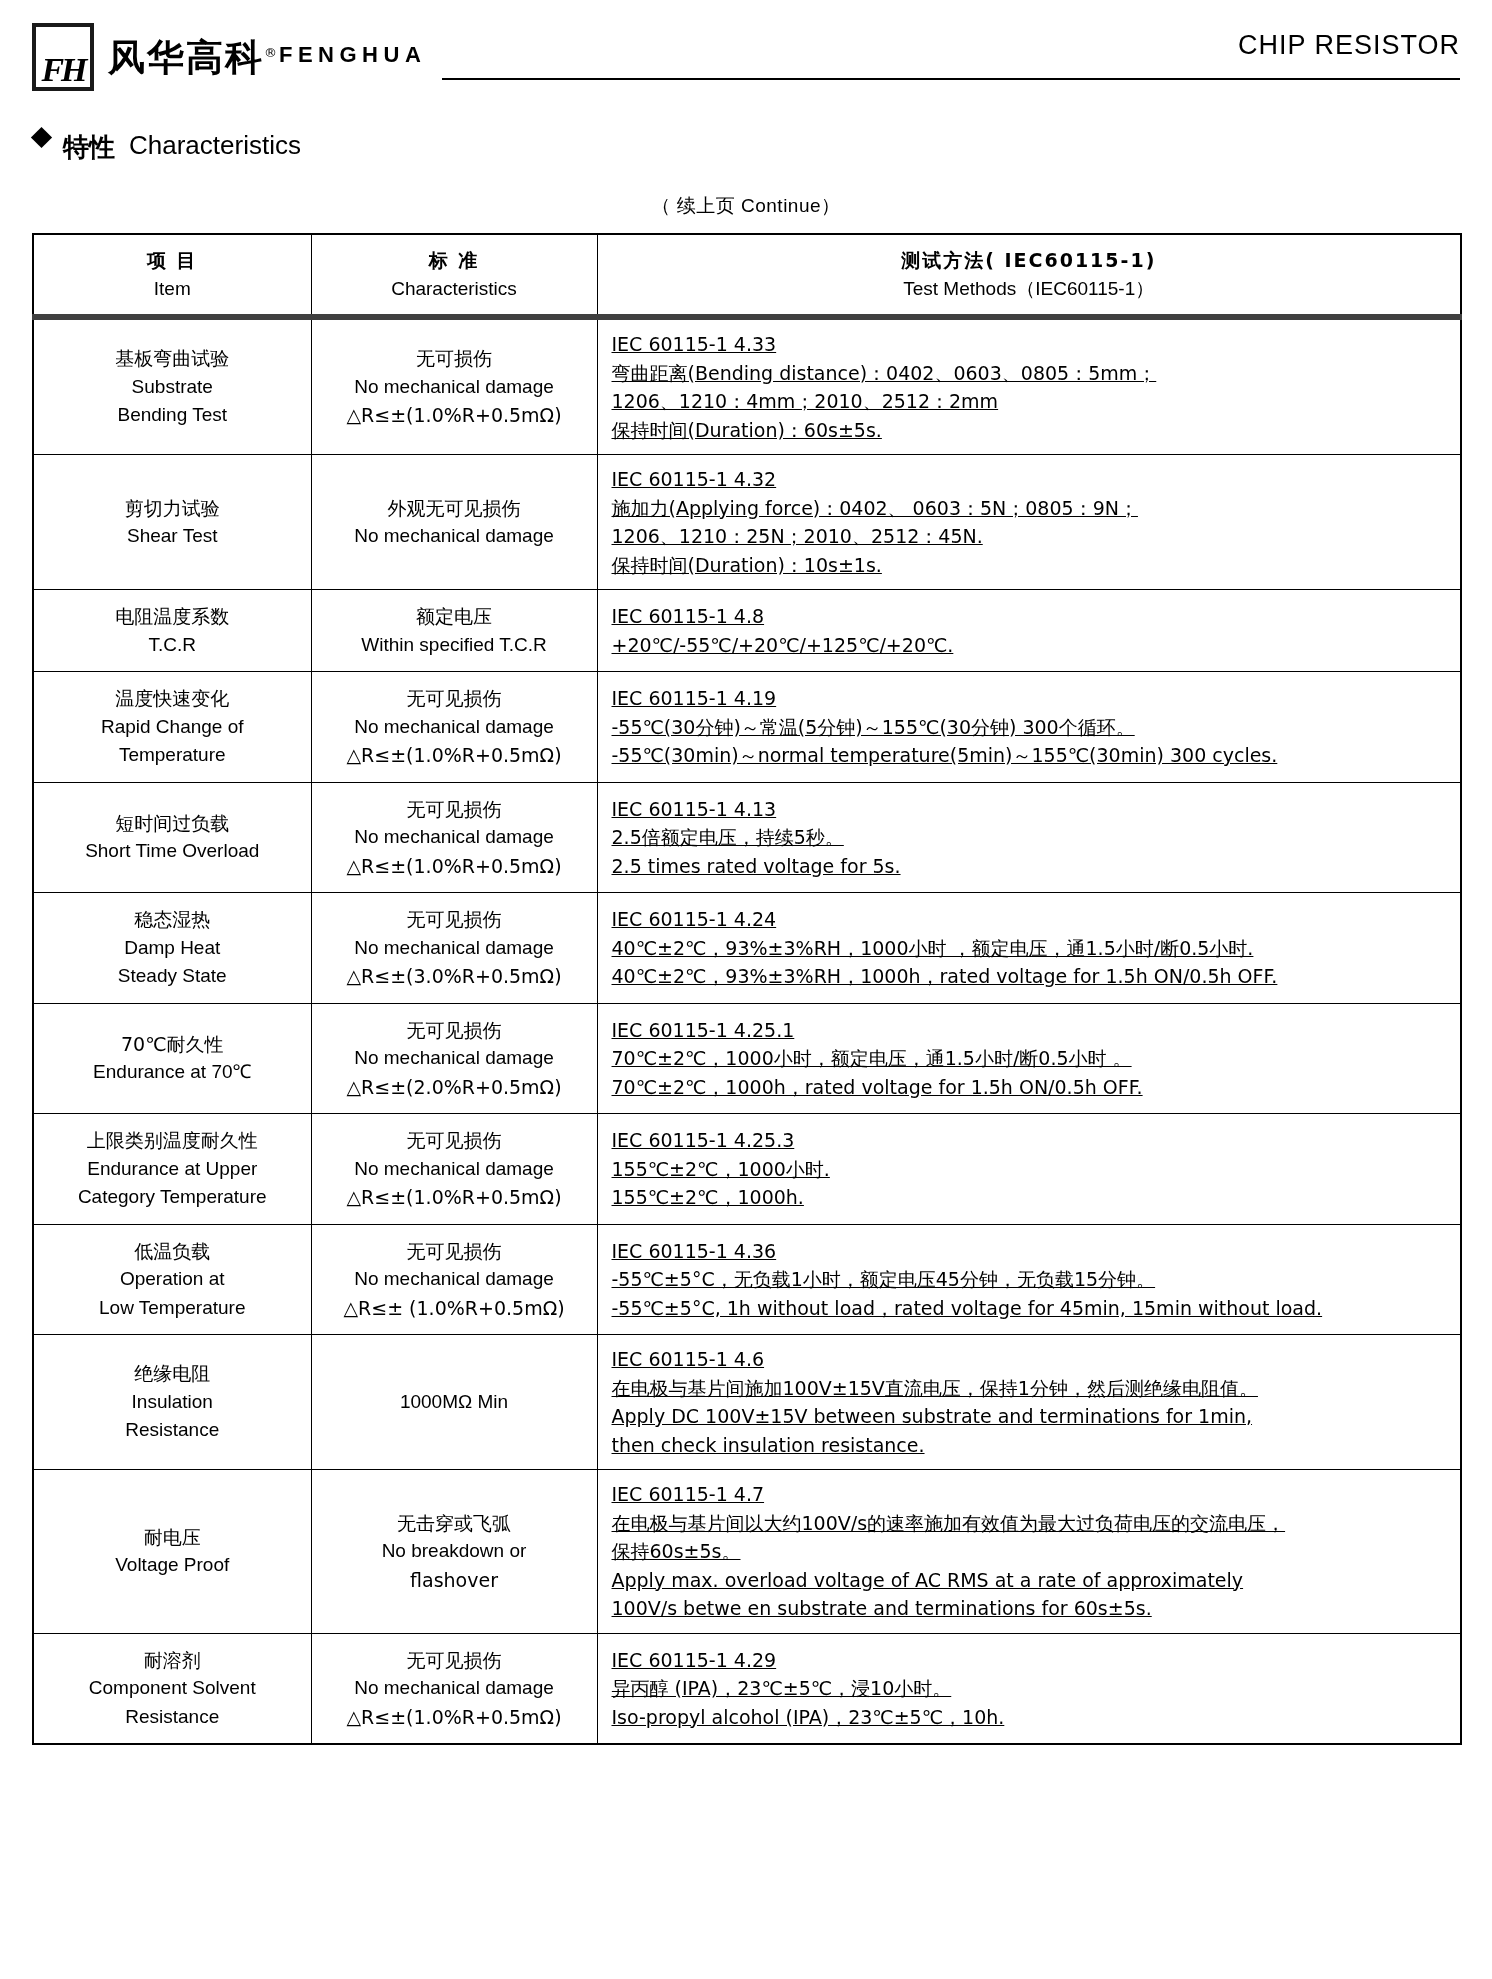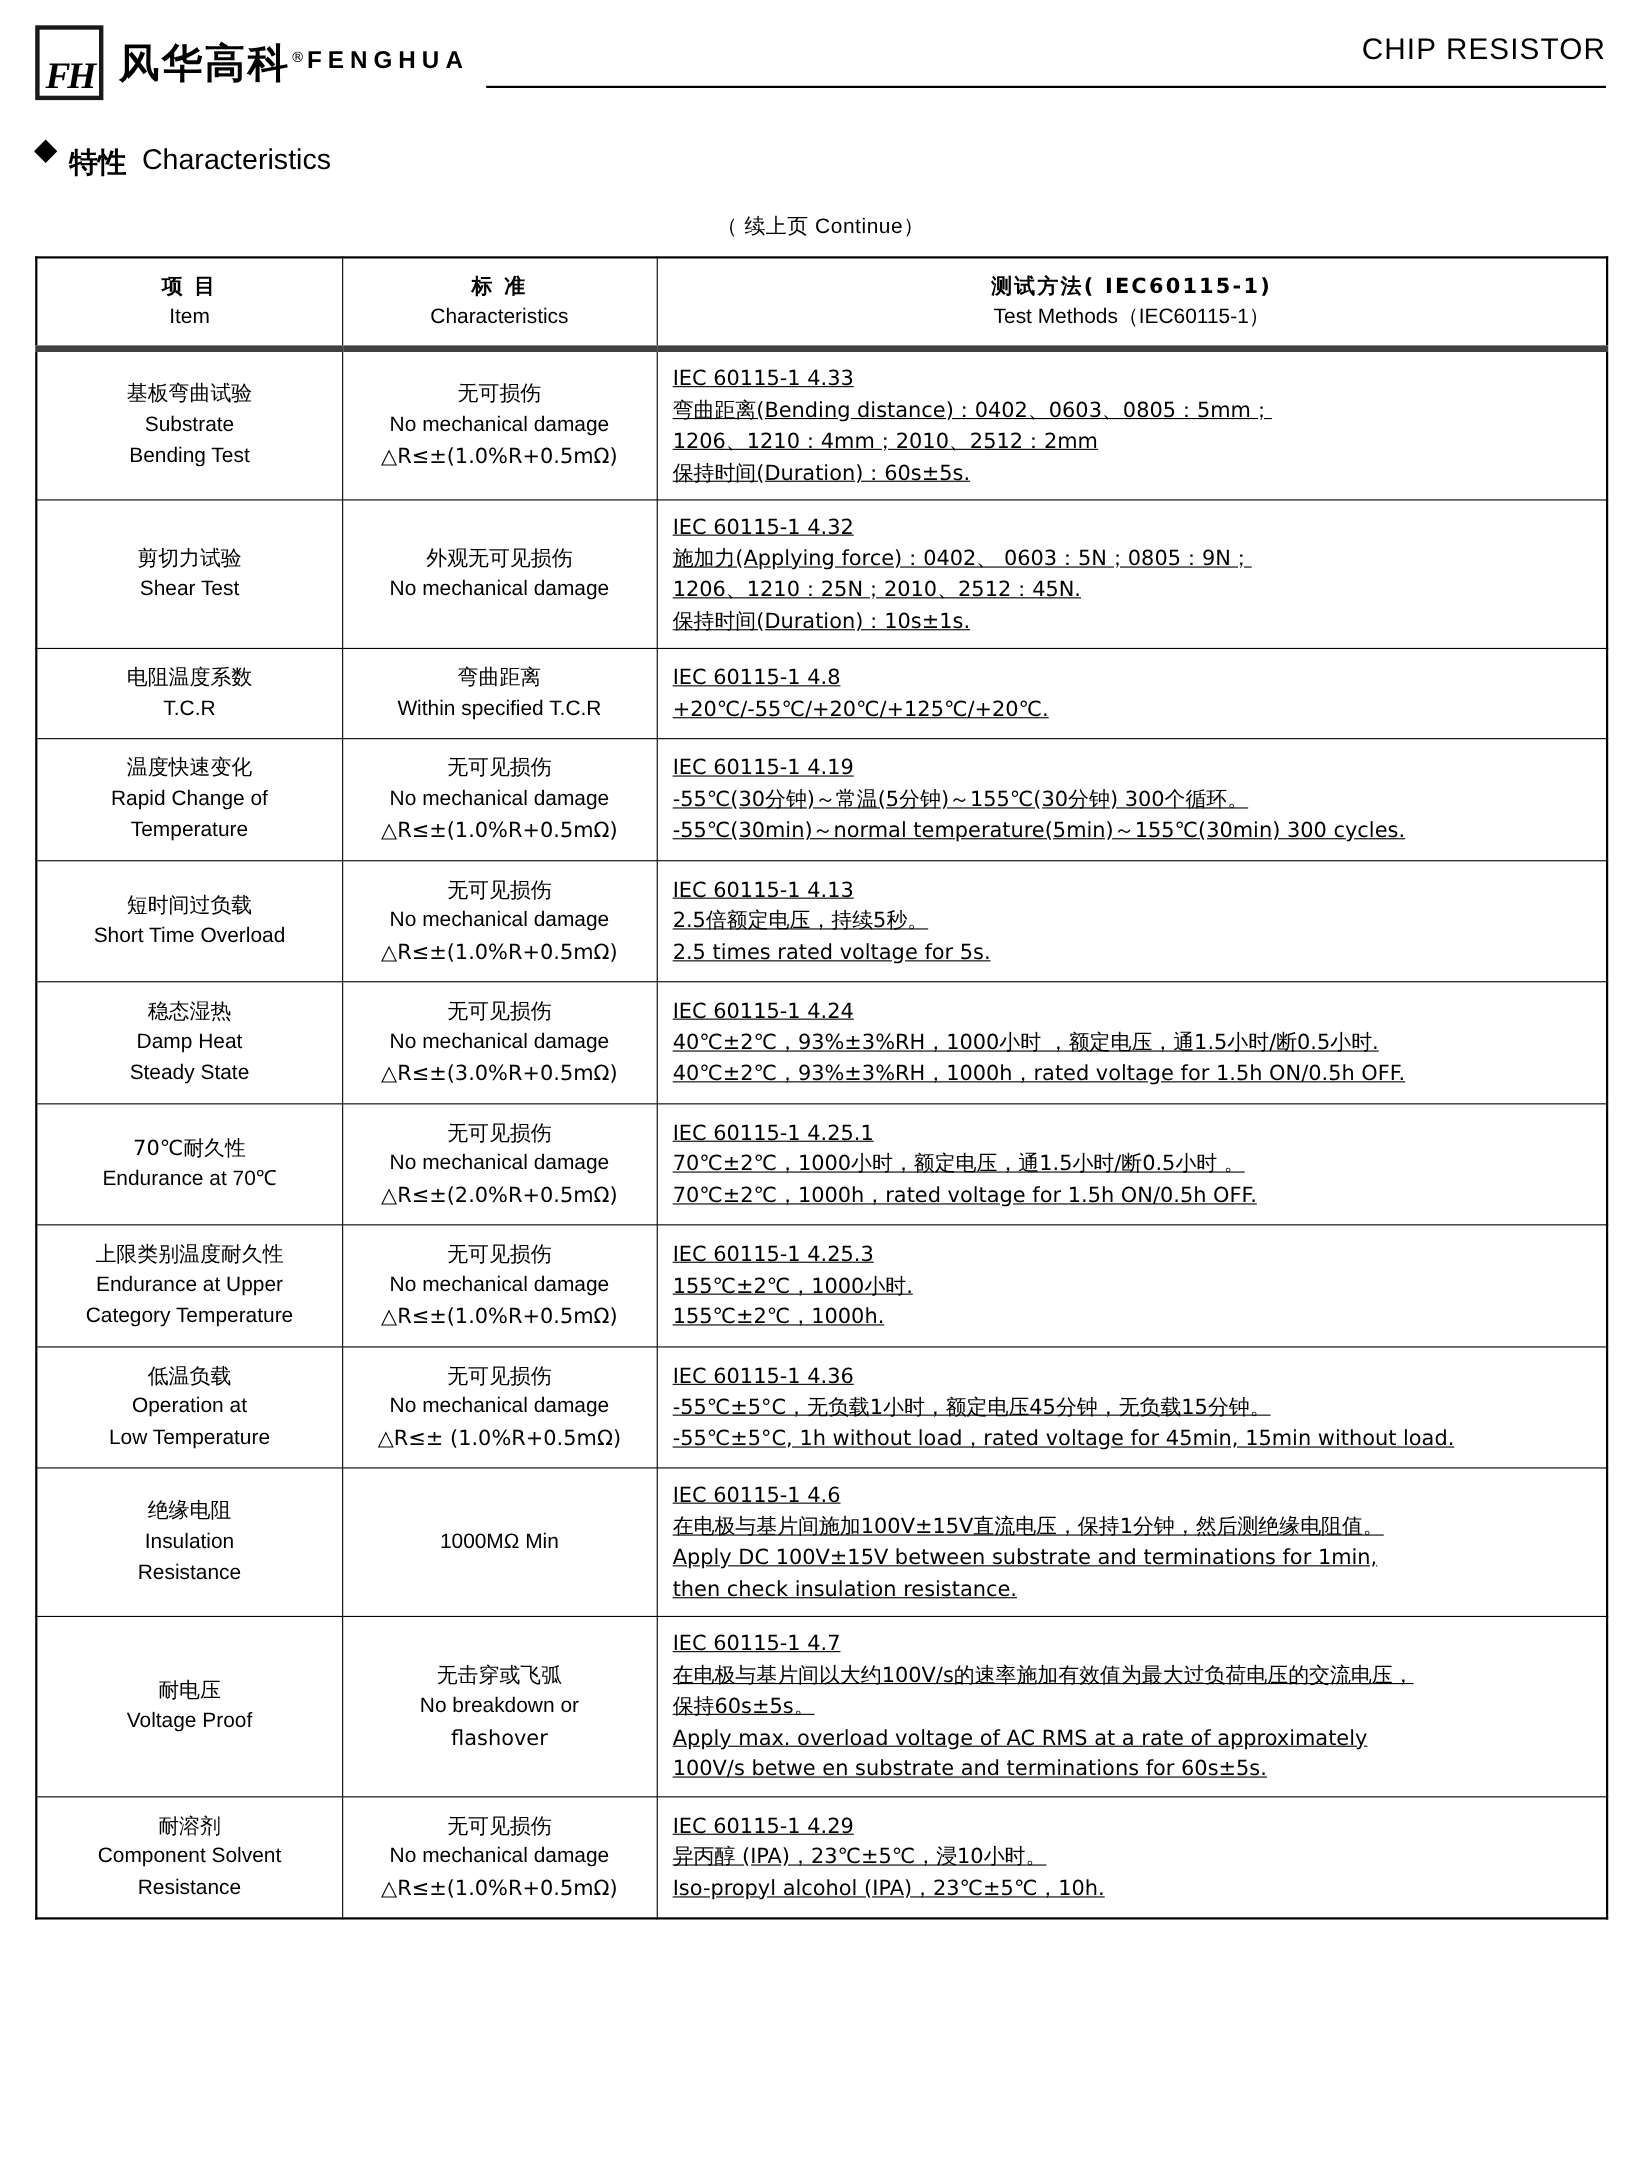--- a/index.html
+++ b/index.html
@@ -249,21 +249,21 @@
             <span class="ln">1206、1210：25N；2010、2512：45N.</span>
             <span class="ln">保持时间(Duration)：10s±1s.</span>
           </td>
         </tr>
         <tr>
           <td class="item">
             <span class="cn">电阻温度系数</span>
             <span class="en">T.C.R</span>
           </td>
           <td class="spec">
-            <span class="cn">弯曲距离</span>
+            <span class="cn">额定电压</span>
             <span class="en">Within specified T.C.R</span>
           </td>
           <td class="method">
             <span class="ln">IEC 60115-1 4.8</span>
             <span class="ln">+20℃/-55℃/+20℃/+125℃/+20℃.</span>
           </td>
         </tr>
         <tr>
           <td class="item">
             <span class="cn">温度快速变化</span>

